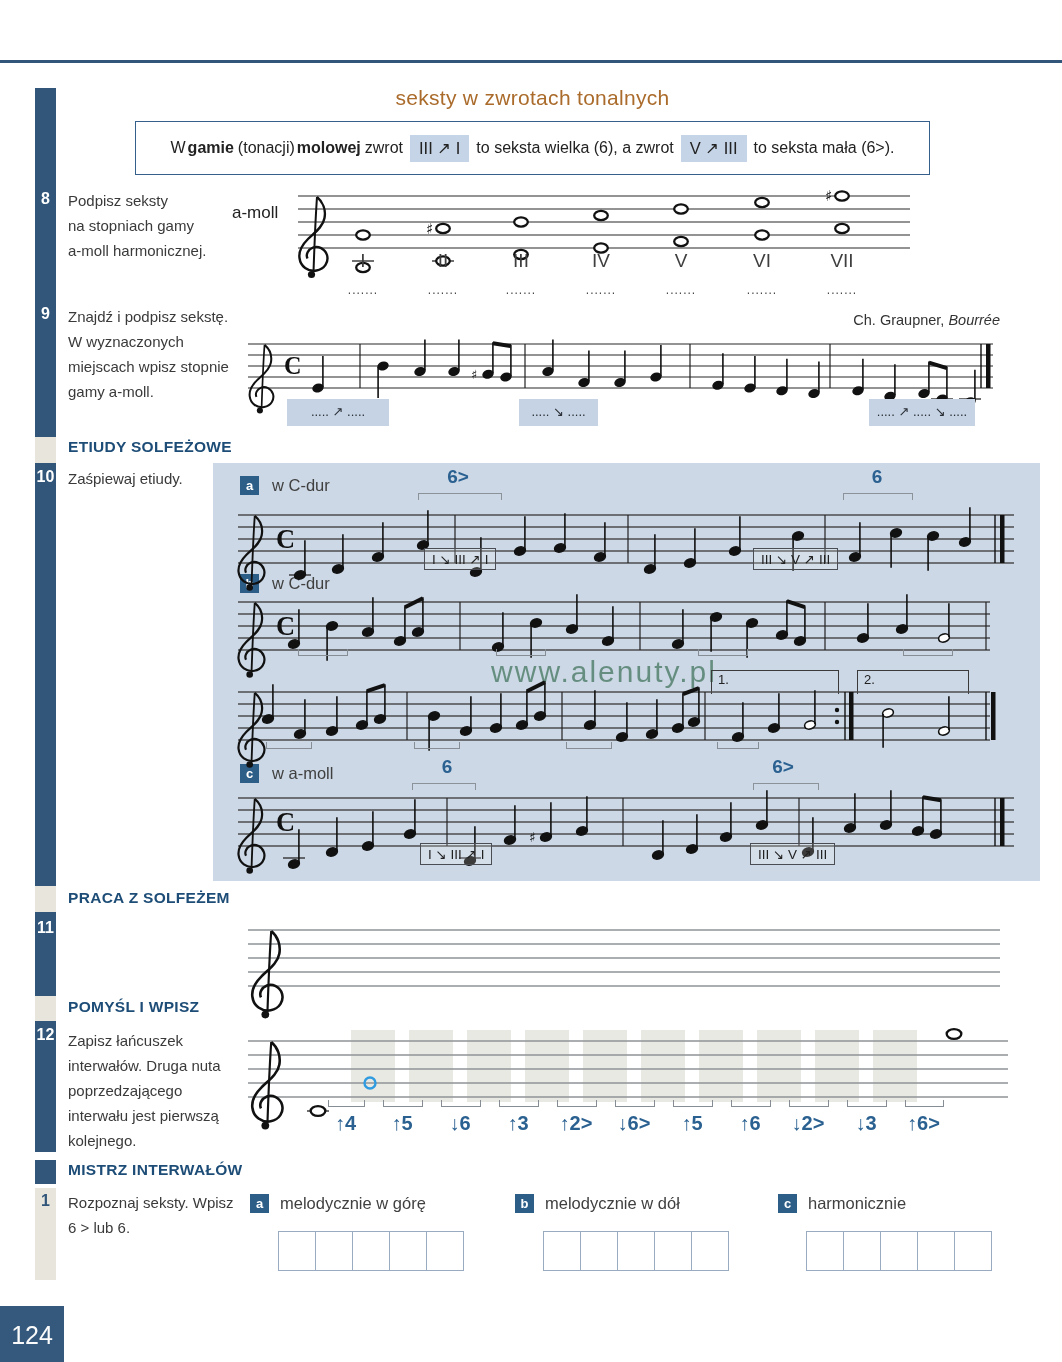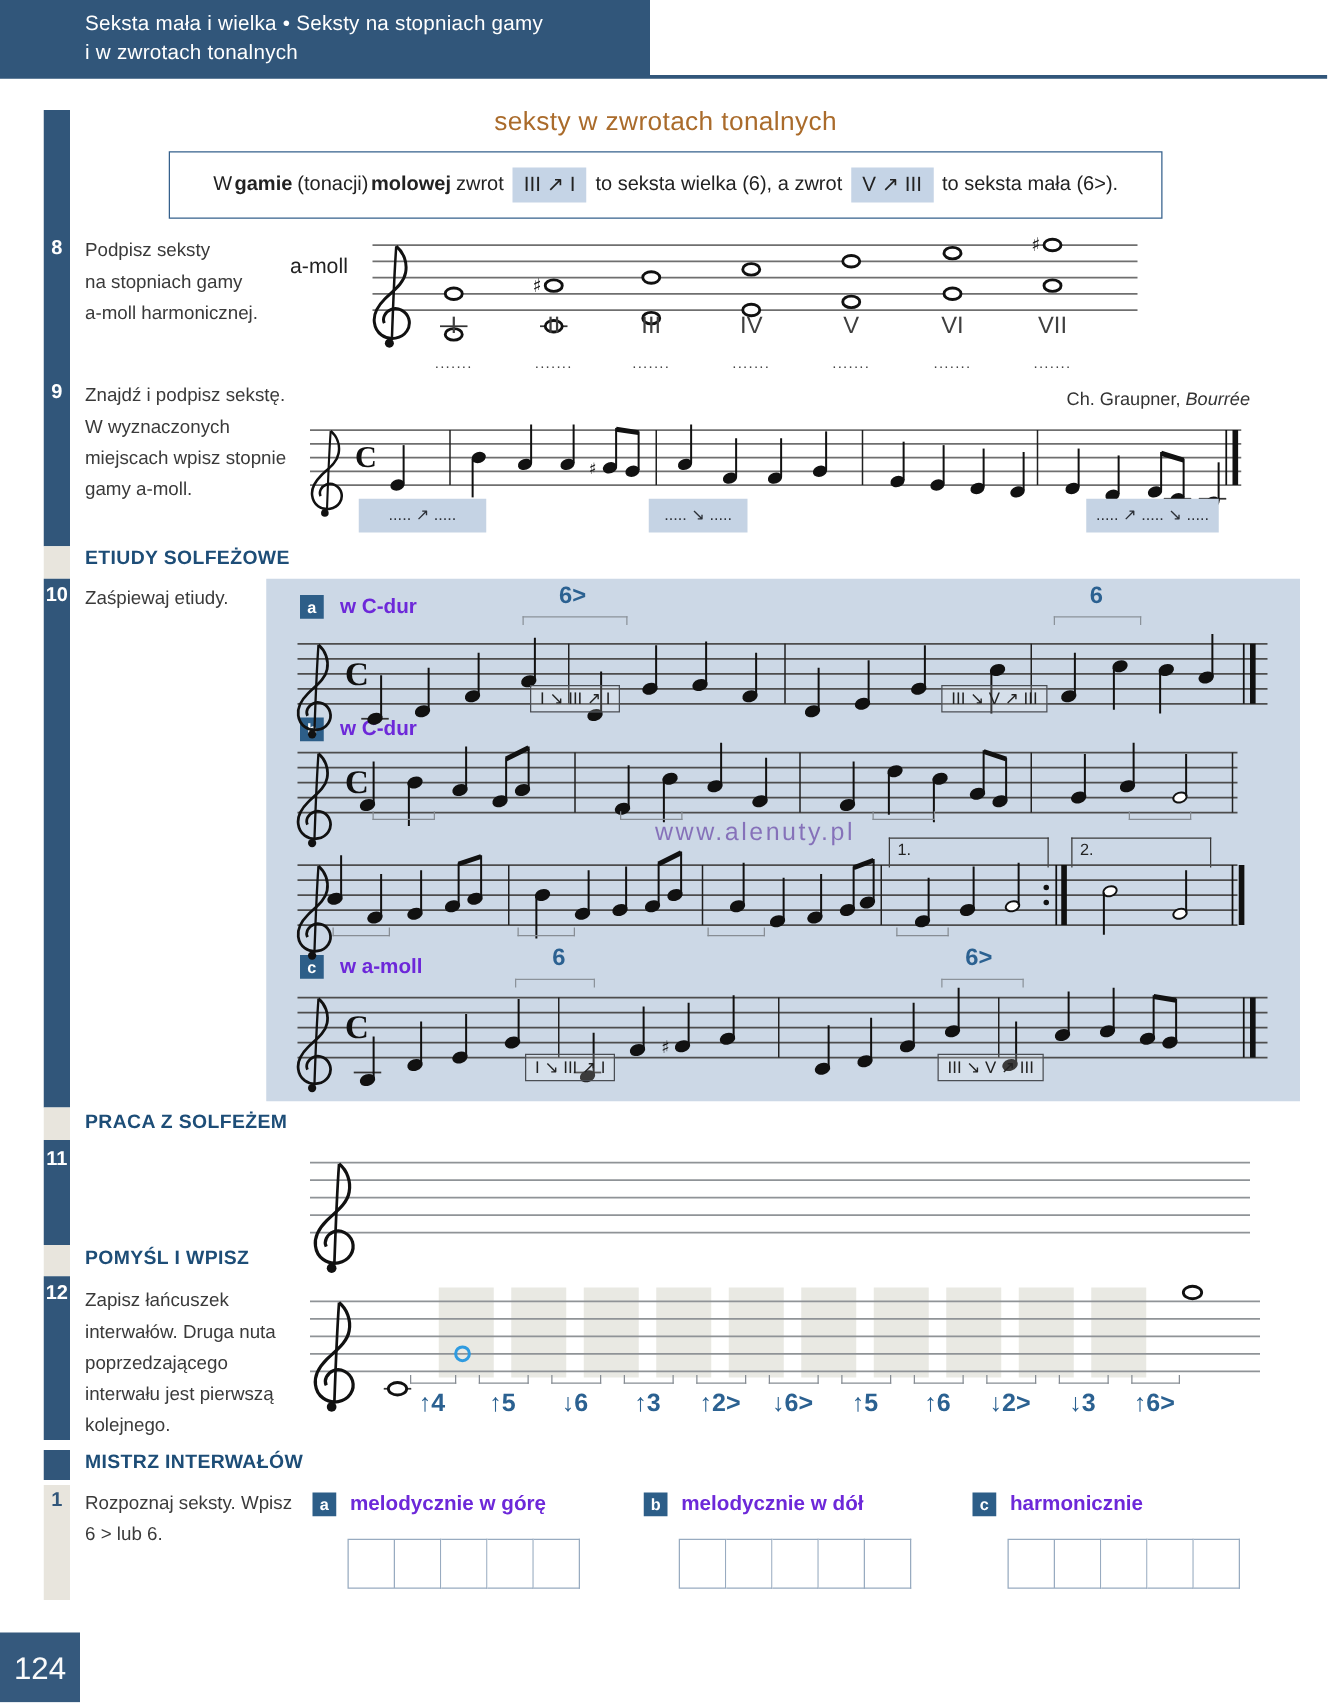--- a/index.html
+++ b/index.html
@@ -22,50 +22,46 @@
   .infobox{position:absolute;left:135px;top:121px;width:793px;height:52px;border:1.6px solid #35608c;
            display:flex;align-items:center;justify-content:center;font-size:16px;color:#222;}
   .infobox b{margin:0 4px 0 2px;text-align:right;}
   .hl{background:#c5d4e6;padding:4px 9px;margin:0 7px;font-size:16.5px;white-space:nowrap;}
   .keylabel{position:absolute;font-size:17px;color:#222;}
   .credit{position:absolute;left:700px;top:312px;width:300px;text-align:right;font-size:14.5px;color:#333;}
   
   .panel{position:absolute;left:213px;top:463px;width:827px;height:418px;background:#ccd8e6;}
   .tag{position:absolute;width:19px;height:19px;background:#2d5e88;color:#fff;font-weight:bold;
        font-size:13px;text-align:center;line-height:19px;}
-  .partlabel{position:absolute;font-size:16.5px;color:#6d28d9;font-weight:bold;}
+  .partlabel{position:absolute;font-size:16.5px;color:#404040;}
   .mlabel{position:absolute;transform:translateX(-50%);font-weight:bold;font-size:19px;color:#2b6191;}
   .tbracket{position:absolute;height:6px;border-top:1.6px solid #8b929a;border-left:1.6px solid #8b929a;border-right:1.6px solid #8b929a;}
   .ubracket{position:absolute;height:6px;border-bottom:1.5px solid #878d94;border-left:1.5px solid #878d94;border-right:1.5px solid #878d94;}
   .annbox{position:absolute;border:1.3px solid #4a4e54;background:rgba(255,255,255,.18);
           color:#222;font-size:13.5px;text-align:center;padding:2px 7px;white-space:nowrap;}
   .degbox{position:absolute;background:#c5d3e4;color:#2b2f36;font-size:13px;text-align:center;padding-top:5px;white-space:nowrap;}
   .volta{position:absolute;border:1.5px solid #3a3a3a;border-bottom:none;font-size:13px;color:#222;
          padding:1px 0 0 6px;background:transparent;}
   .numeral{position:absolute;transform:translateX(-50%);font-size:19px;color:#3f3f3f;}
   .dots{position:absolute;transform:translateX(-50%);font-size:12px;color:#444;letter-spacing:1px;}
   .ivl{position:absolute;transform:translateX(-50%);font-weight:bold;font-size:20px;color:#2b6191;}
   .graybox{position:absolute;background:#e9e9e3;}
   .grid{position:absolute;display:flex;}
   .cell{width:36px;height:38px;border:1px solid #98abc0;border-left:none;background:#fff;}
   .cell:first-child{border-left:1px solid #98abc0;}
-  .watermark{position:absolute;transform:translateX(-50%);font-size:20px;color:#4c1d95;opacity:.55;letter-spacing:2px;}
+  .watermark{position:absolute;transform:translateX(-50%);font-size:30px;color:#14532d;opacity:.55;letter-spacing:2px;}
   .pagenum{position:absolute;left:0;top:1306px;width:64px;height:56px;background:#35597d;color:#fbfbfb;
            font-size:25px;padding-top:15px;box-sizing:border-box;text-align:center;}
   svg{position:absolute;overflow:visible;}
 </style>
 </head>
 <body>
 
 <div id="page">
 
-  <div class="hdr">
-    <div>Seksta mała i wielka • Seksty na stopniach gamy</div>
-    <div>i w zwrotach tonalnych</div>
-  </div>
   <div class="hdr-rule"></div>
 
   <div class="title">seksty w zwrotach tonalnych</div>
   <div class="infobox">
     <span>W </span>
     <b>gamie</b>
     <span> (tonacji) </span>
     <b>molowej</b>
     <span> zwrot </span>
     <span class="hl">III ↗ I</span>

